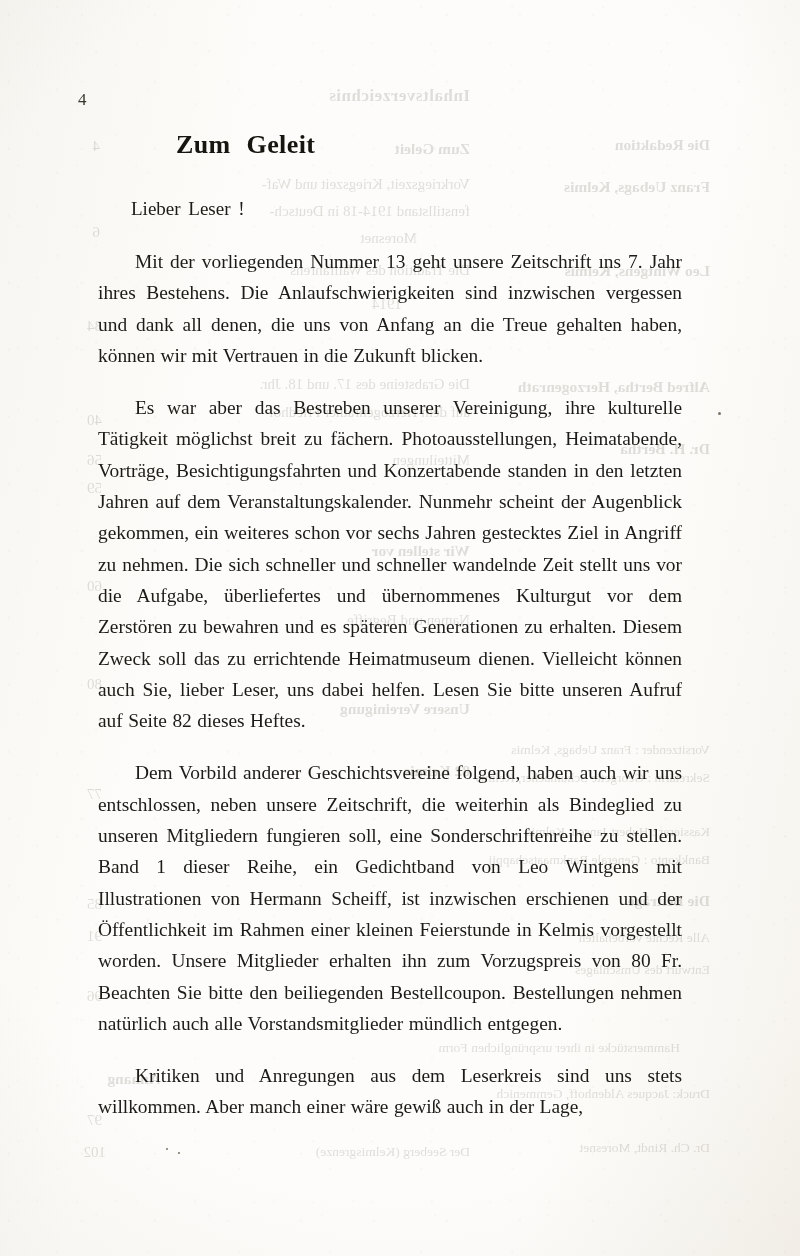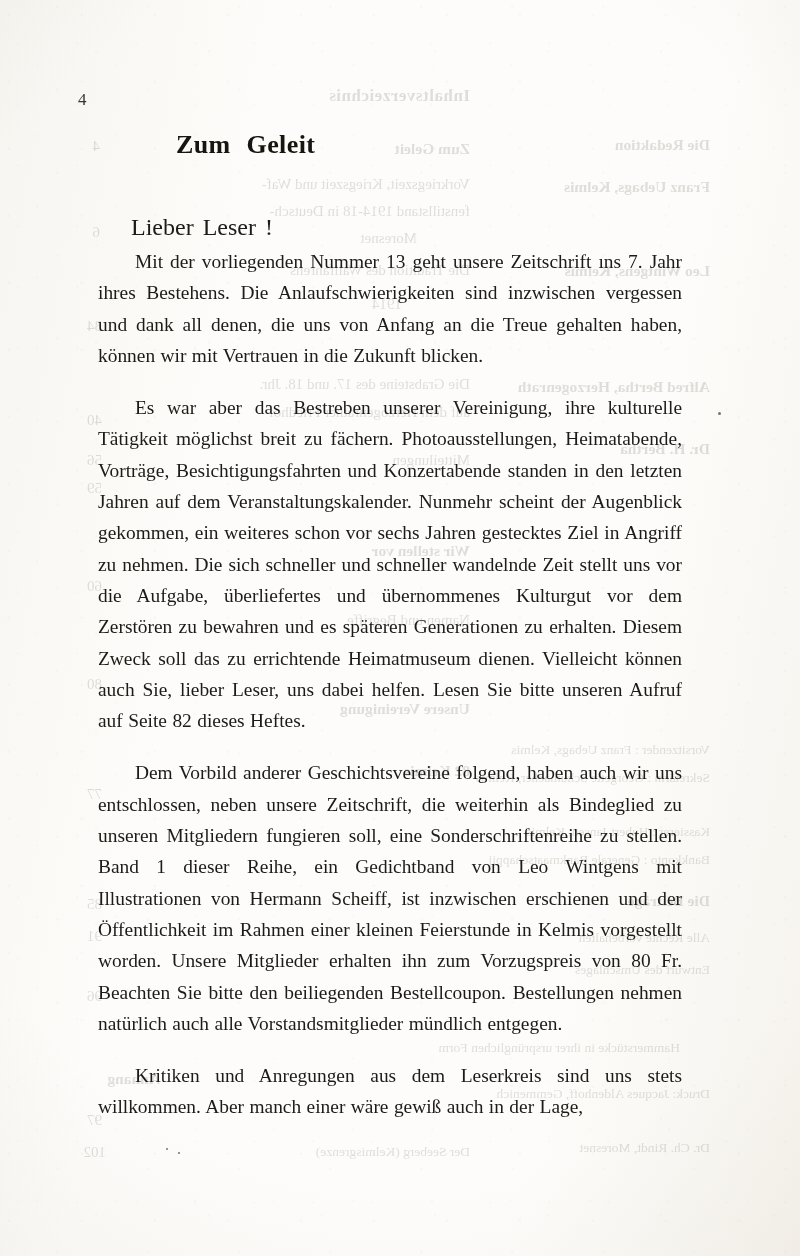--- a/index.html
+++ b/index.html
@@ -90,22 +90,22 @@
     font-size: 26px;
     font-weight: bold;
     color: #16150f;
     letter-spacing: 0.4px;
     word-spacing: 9px;
   }
 
   .salutation {
     position: absolute;
     left: 131px;
-    top: 214px;
-    font-size: 24px;
+    top: 198px;
+    font-size: 19px;
     color: #1d1b17;
     word-spacing: 3px;
   }
 
   .body-block {
     position: absolute;
     left: 98px;
     top: 246px;
     width: 584px;
   }

